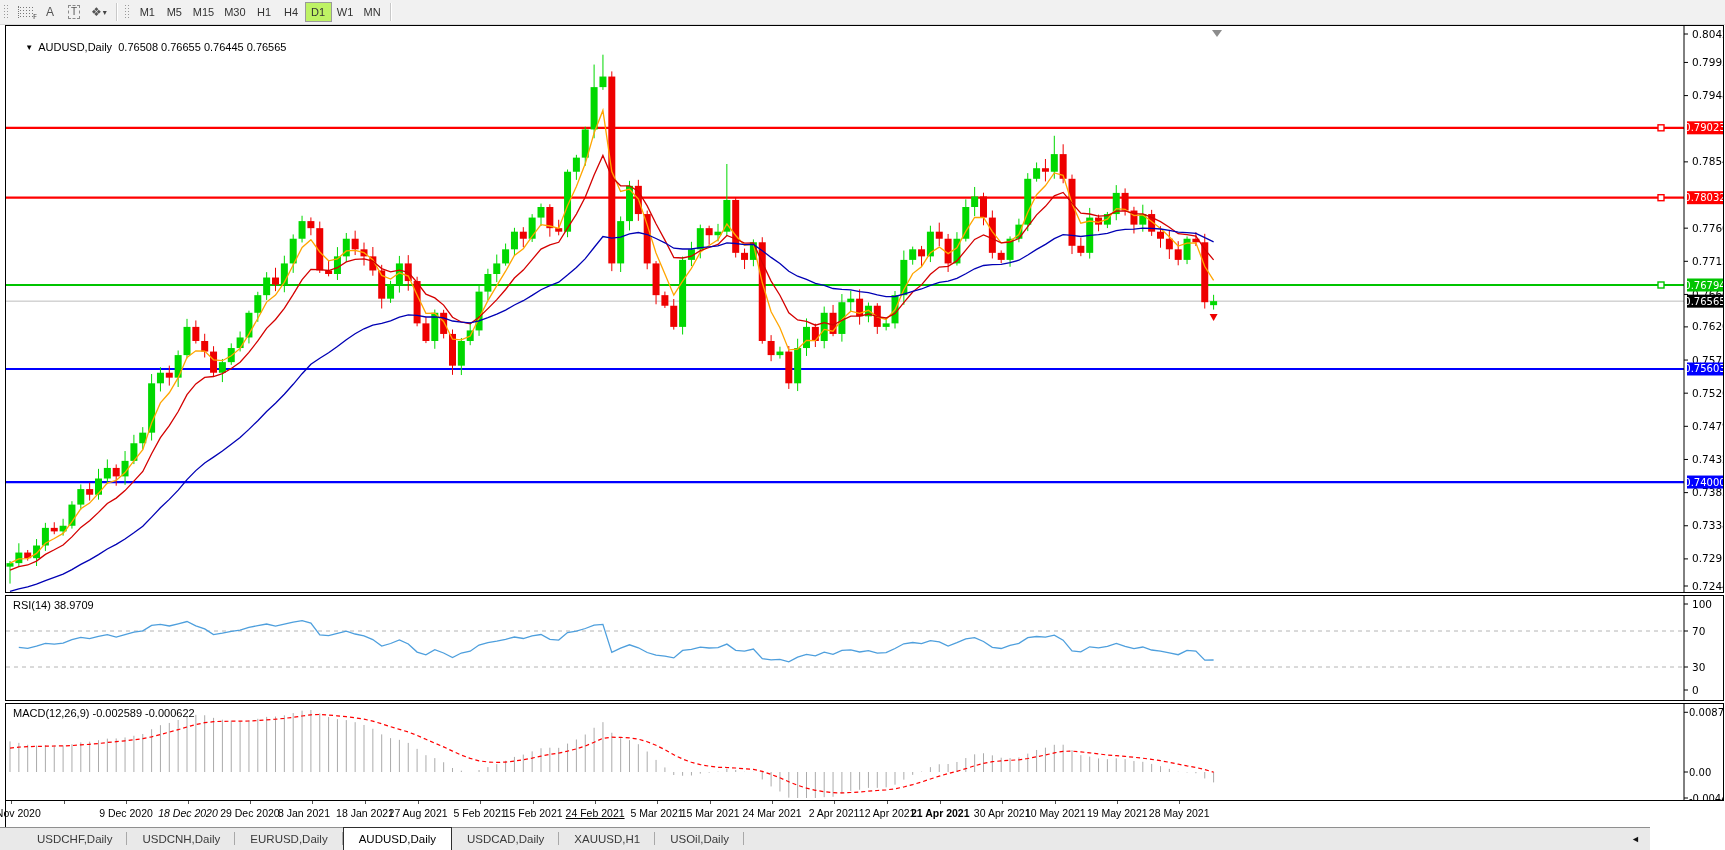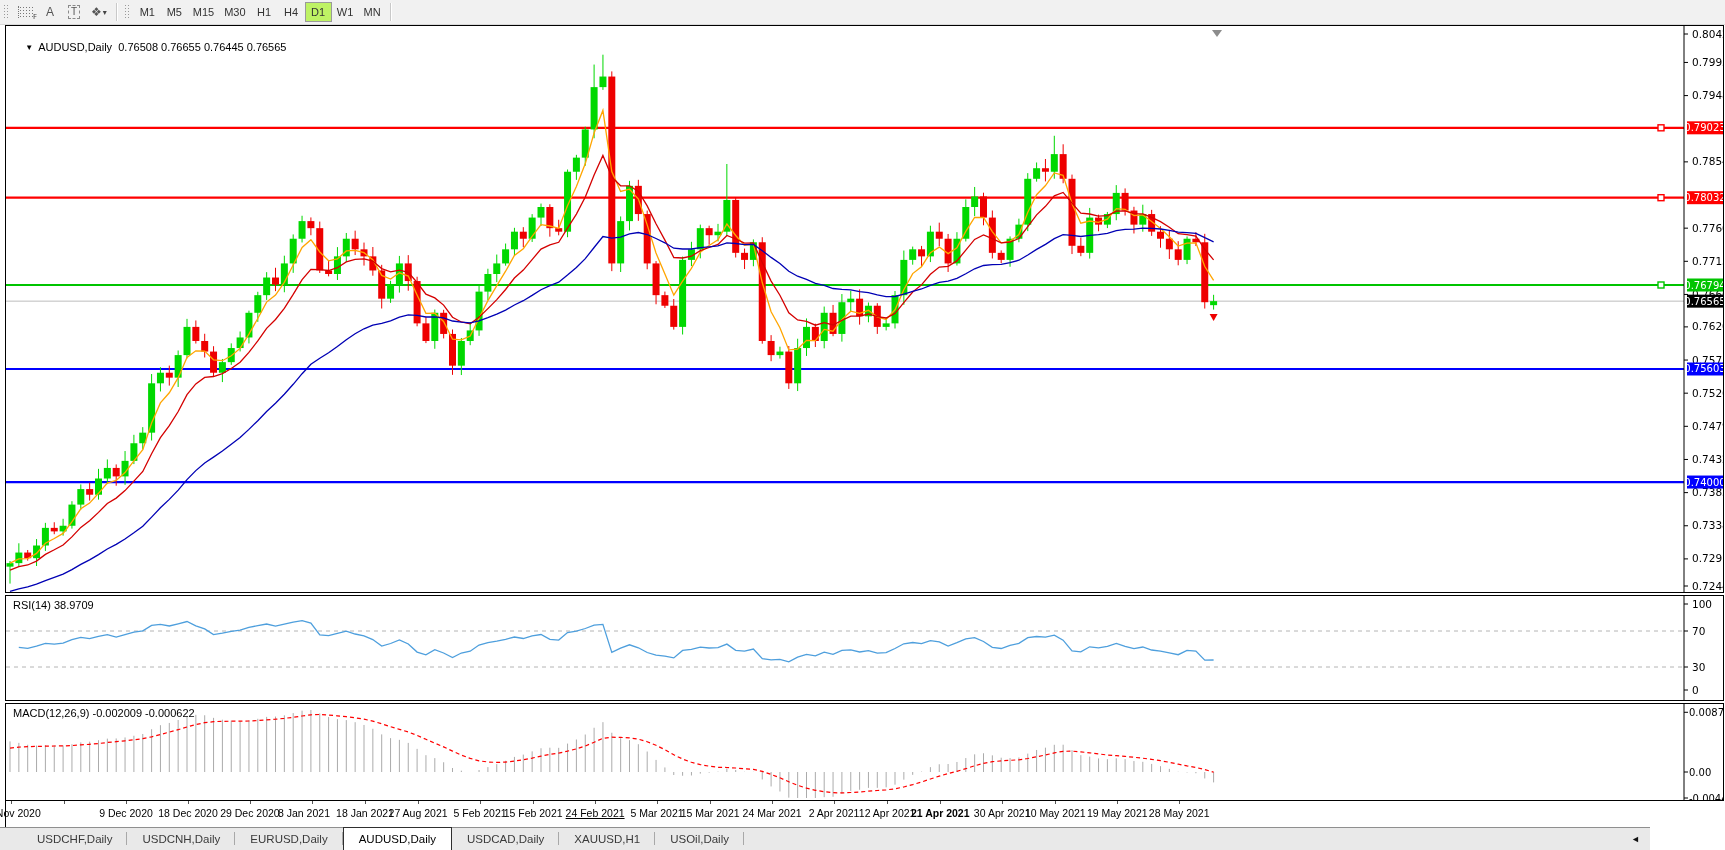--- a/index.html
+++ b/index.html
@@ -603,32 +603,32 @@
       <g>
         <line x1="1678" y1="0" x2="1678" y2="96" stroke="#000"></line>
         <line x1="1678" y1="8.282400000000003" x2="1682" y2="8.282400000000003" stroke="#000"></line>
         <text x="1683" y="11.782400000000003" font-size="10" font-family="DejaVu Sans, sans-serif" fill="#000">0.008782</text>
         <line x1="1678" y1="68" x2="1682" y2="68" stroke="#000"></line>
         <text x="1683" y="71.5" font-size="10" font-family="DejaVu Sans, sans-serif" fill="#000">0.00</text>
         <line x1="1678" y1="94" x2="1682" y2="94" stroke="#000"></line>
         <text x="1683" y="97.5" font-size="10" font-family="DejaVu Sans, sans-serif" fill="#000">-0.00445</text>
       </g>
     </svg>
-  <div class="panel-title">MACD(12,26,9) -0.002009 -0.000622</div>
+  <div class="panel-title">MACD(12,26,9) -0.002589 -0.000622</div>
 </div>
 
 <div id="date-axis">
     <div class="datetick" style="left: 5px;"></div>
     <div class="datelabel" style="left: 5px;">20 Nov 2020</div>
     <div class="datetick" style="left: 58.1px;"></div>
     <div class="datelabel" style="left: 42px; margin-top: 46px;">30 Nov 2020</div>
     <div class="datetick" style="left: 120.05px;"></div>
     <div class="datelabel" style="left: 120.05px;">9 Dec 2020</div>
     <div class="datetick" style="left: 182px;"></div>
-    <div class="datelabel" style="left: 182px;">18 Dec 2020</div>
+    <div class="datelabel" style="left: 182px; font-style: italic;">18 Dec 2020</div>
     <div class="datetick" style="left: 243.95px;"></div>
     <div class="datelabel" style="left: 243.95px;">29 Dec 2020</div>
     <div class="datetick" style="left: 305.9px;"></div>
     <div class="datelabel" style="left: 288px; padding-left: 20px;">8 Jan 2021</div>
     <div class="datetick" style="left: 359px;"></div>
     <div class="datelabel" style="left: 359px;">18 Jan 2021</div>
     <div class="datetick" style="left: 412.1px;"></div>
     <div class="datelabel" style="left: 412.1px;">27 Aug 2021</div>
     <div class="datetick" style="left: 474.05px;"></div>
     <div class="datelabel" style="left: 474.05px;">5 Feb 2021</div>

